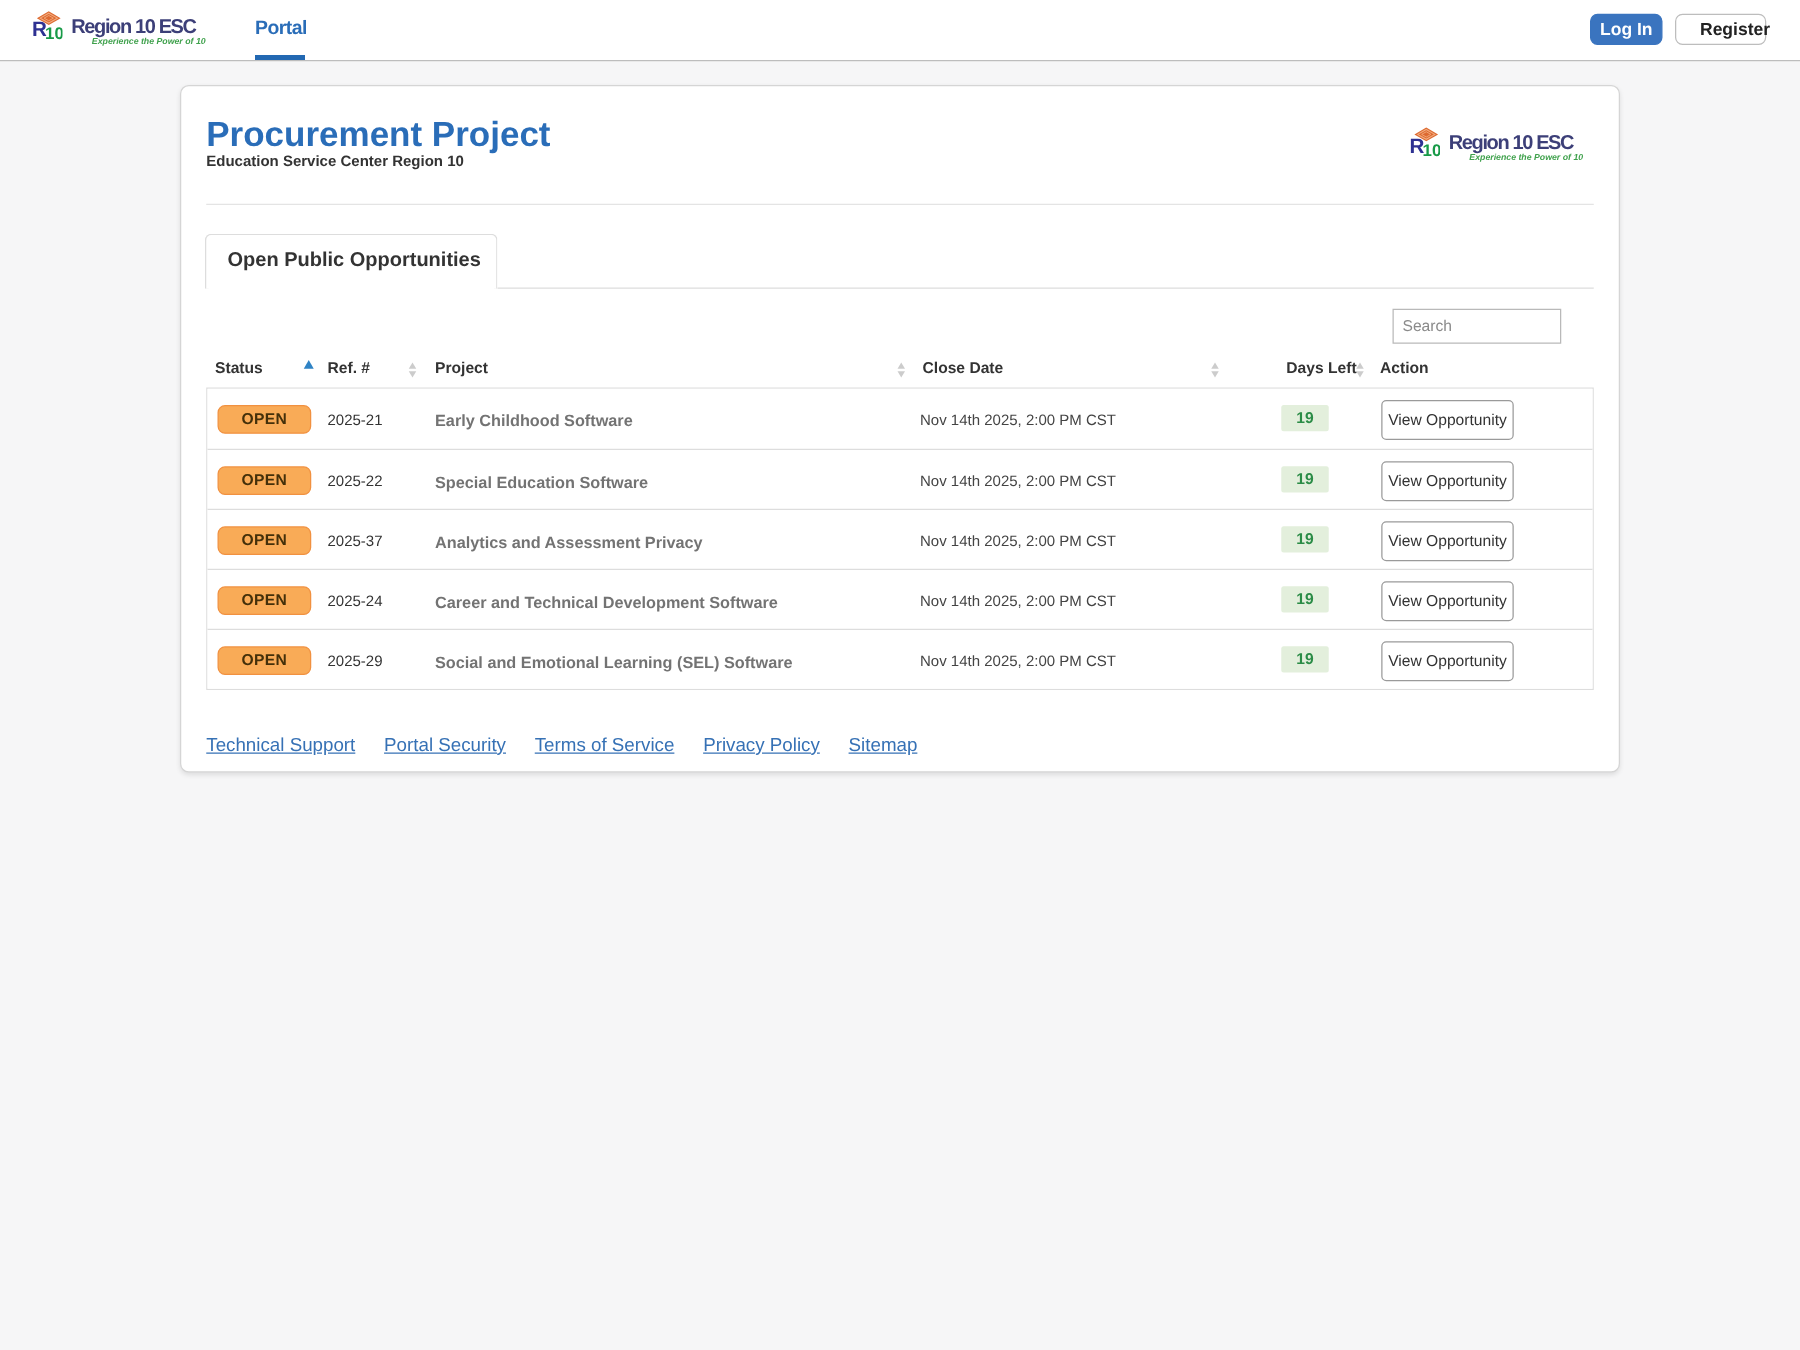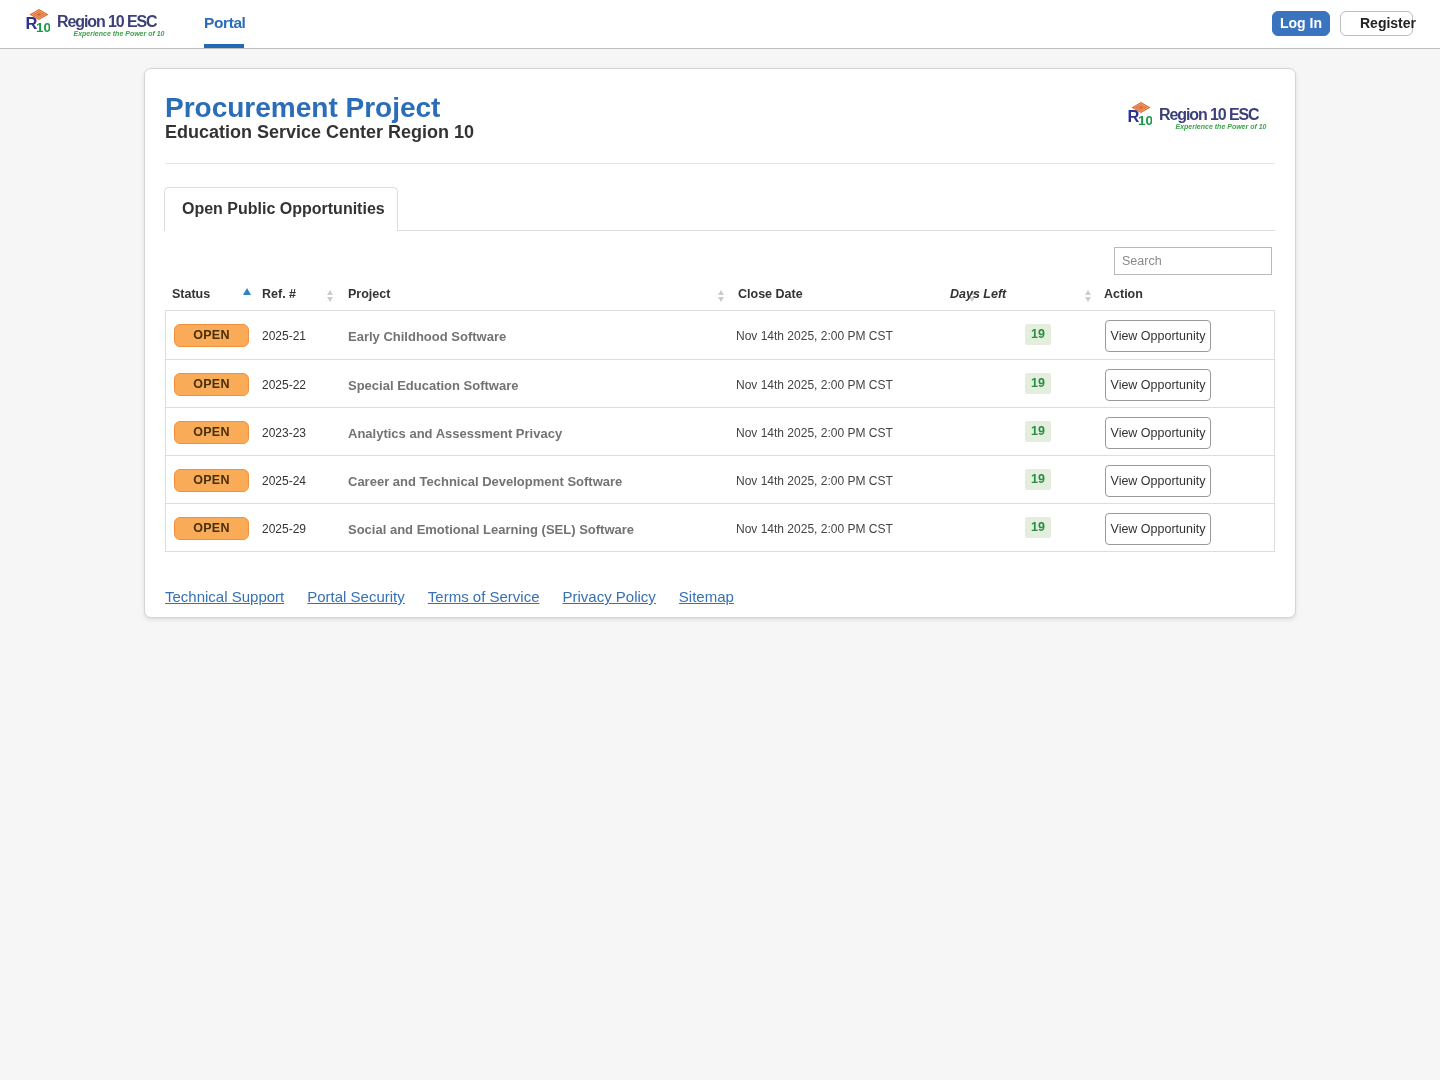--- a/index.html
+++ b/index.html
@@ -12,47 +12,47 @@
 .nav-logo { left:26px; top:7px; }
 .logo-txt { position:relative; font-weight:bold; color:#3c3f78; font-size:16px; letter-spacing:-1.1px; line-height:1; margin-left:7px; margin-top:7px; }
 .logo-tag { position:absolute; right:-8px; top:15.5px; font-size:7px; font-style:italic; font-weight:bold; color:#3fa14c; letter-spacing:0; white-space:nowrap; }
 .portal-link { position:absolute; left:204px; top:14px; color:#2a6db8; font-weight:bold; font-size:15.5px; letter-spacing:-0.4px; z-index:11; }
 .portal-bar { position:absolute; left:204px; top:44px; width:40px; height:4px; background:#2268b2; z-index:11; }
 .btn-login { position:absolute; right:110px; top:11px; width:58px; height:25px; background:#3a74bf; border:1px solid #3a74bf; border-radius:6px; color:#fff; font-weight:bold; font-size:14px; text-align:center; line-height:23px; }
 .btn-reg { position:absolute; right:27px; top:11px; width:73px; height:25px; background:#fff; border:1px solid #bdbdbd; border-radius:6px; color:#222; font-weight:bold; font-size:14px; text-align:center; line-height:23px;padding-left:19px; }
 
 .card { position:absolute; left:144px; top:68px; width:1152px; height:550px; background:#fff; border:1px solid #d5d5d5; border-radius:7px; box-shadow:0 2px 4px rgba(0,0,0,0.10); }
 .h1 { position:absolute; left:165px; top:92px; font-size:28px; font-weight:bold; color:#2a6db8; }
-.h2 { position:absolute; left:165px; top:122px; font-size:18px; font-weight:bold; color:#333; }
+.h2 { position:absolute; left:165px; top:122px; font-size:12px; font-weight:bold; color:#333; }
 .card-logo { left:1128px; top:100px; }
 .hr { position:absolute; left:165px; top:163px; width:1110px; height:1px; background:#e4e4e4; }
 
 .tabline { position:absolute; left:398px; top:230px; width:877px; height:1px; background:#ddd; }
 .tab { position:absolute; left:164px; top:187px; width:234px; height:44px; border:1px solid #ddd; border-bottom:none; border-radius:5px 5px 0 0; background:#fff; }
 .tab span { position:absolute; left:17px; top:12px; font-size:16px; font-weight:bold; color:#333; }
 
-.search { position:absolute; left:1114px; top:247px; width:158px; height:28px; border:1px solid #b9b9b9; background:#fff; font-size:12.5px; color:#555; padding:0 7px; font-family:inherit; }
+.search { position:absolute; left:1114px; top:247px; width:135px; height:28px; border:1px solid #b9b9b9; background:#fff; font-size:12.5px; color:#555; padding:0 7px; font-family:inherit; }
 .search::placeholder { color:#8a8a8a; opacity:1; }
 
 .thead { position:absolute; left:165px; top:281px; width:1110px; height:29px; }
 .th { position:absolute; top:0; height:29px; font-size:12.5px; font-weight:bold; color:#333; line-height:26px; }
 .sort { position:absolute; top:9px; width:7px; height:12px; }
 .sort .u, .sort .d { position:absolute; left:0; width:0; height:0; border-left:3.5px solid transparent; border-right:3.5px solid transparent; }
 .sort .u { top:0; border-bottom:5px solid #ccc; }
 .sort .d { bottom:0; border-top:5px solid #ccc; }
 .sort.asc .u { border-bottom-color:#2f83c5; border-left-width:4px; border-right-width:4px; border-bottom-width:7px; }
 
 .tbl { position:absolute; left:165px; top:310px; width:1110px; border:1px solid #ddd; }
 .row { position:relative; height:48px; border-top:1px solid #ddd; background:#fff; }
 .row:first-child { border-top:none; }
 .badge-open { position:absolute; left:8px; top:13px; width:75px; height:23px; background:#f9ab57; border:1px solid #f19140; border-radius:6px; color:#44300a; font-weight:bold; font-size:12.5px; text-align:center; line-height:21px; letter-spacing:0.3px; }
 .refno { position:absolute; left:96px; top:18px; font-size:12px; color:#333; }
 .proj { position:absolute; left:182px; top:18px; font-size:13px; font-weight:bold; color:#737373; }
 .cdate { position:absolute; left:570px; top:18px; font-size:12px; color:#444; }
-.dleft { position:absolute; left:859px; top:13px; width:26px; height:21px; background:#e3efdc; color:#2b8c46; font-weight:bold; font-size:12.5px; text-align:center; line-height:21px; border-radius:2px; }
+.dleft { position:absolute; left:859px; top:13px; width:38px; height:21px; background:#e3efdc; color:#2b8c46; font-weight:bold; font-size:12.5px; text-align:center; line-height:21px; border-radius:2px; }
 .btn-view { position:absolute; left:939px; top:9px; width:106px; height:32px; background:#fff; border:1px solid #9a9a9a; border-radius:4px; color:#333; font-size:12.5px; text-align:center; line-height:30px; white-space:nowrap; }
 
 .flinks { position:absolute; left:165px; top:588px; font-size:15px; }
 .flinks a { color:#3671b5; text-decoration:underline; margin-right:23px; }
 
 .cube { width:24px; height:25px; flex:none; margin-top:1px; }
 </style>
 </head>
 <body>
 <div class="card"></div>
@@ -106,21 +106,21 @@
   <div class="th" style="left:183px;">Project</div>
   <div class="sort" style="left:553px;">
       <div class="u"></div>
       <div class="d"></div>
     </div>
   <div class="th" style="left:573px;">Close Date</div>
   <div class="sort" style="left:804px;">
       <div class="u"></div>
       <div class="d"></div>
     </div>
-  <div class="th" style="left:785px;font-style:italic;">Days Left</div>
+  <div class="th" style="left:864px;">Days Left</div>
   <div class="sort" style="left:920px;">
       <div class="u"></div>
       <div class="d"></div>
     </div>
   <div class="th" style="left:939px;">Action</div>
 </div>
 
 <div class="tbl">
   <div class="row">
     <div class="badge-open">OPEN</div>
@@ -133,21 +133,21 @@
   <div class="row">
     <div class="badge-open">OPEN</div>
       <div class="refno">2025-22</div>
     <div class="proj">Special Education Software</div>
     <div class="cdate">Nov 14th 2025, 2:00 PM CST</div>
     <div class="dleft">19</div>
       <div class="btn-view">View Opportunity</div>
   </div>
   <div class="row">
     <div class="badge-open">OPEN</div>
-      <div class="refno">2023-23</div>
+      <div class="refno">2025-37</div>
     <div class="proj">Analytics and Assessment Privacy</div>
     <div class="cdate">Nov 14th 2025, 2:00 PM CST</div>
     <div class="dleft">19</div>
       <div class="btn-view">View Opportunity</div>
   </div>
   <div class="row">
     <div class="badge-open">OPEN</div>
       <div class="refno">2025-24</div>
     <div class="proj">Career and Technical Development Software</div>
     <div class="cdate">Nov 14th 2025, 2:00 PM CST</div>

